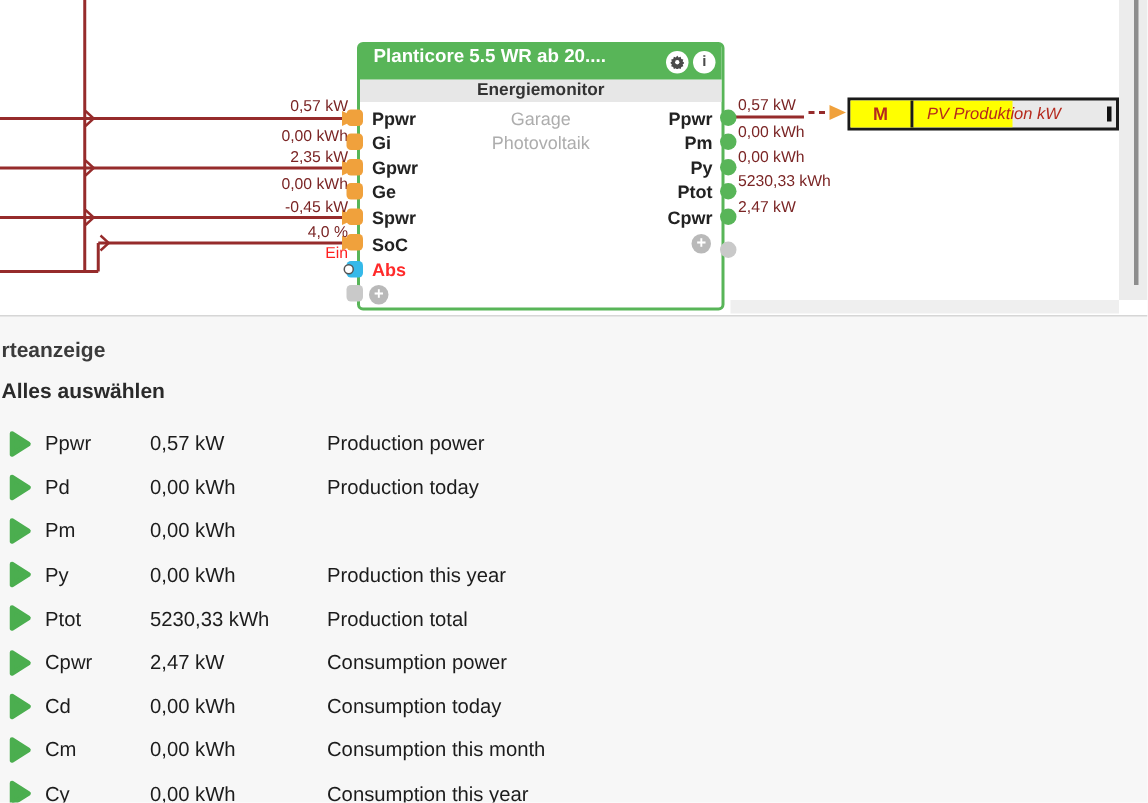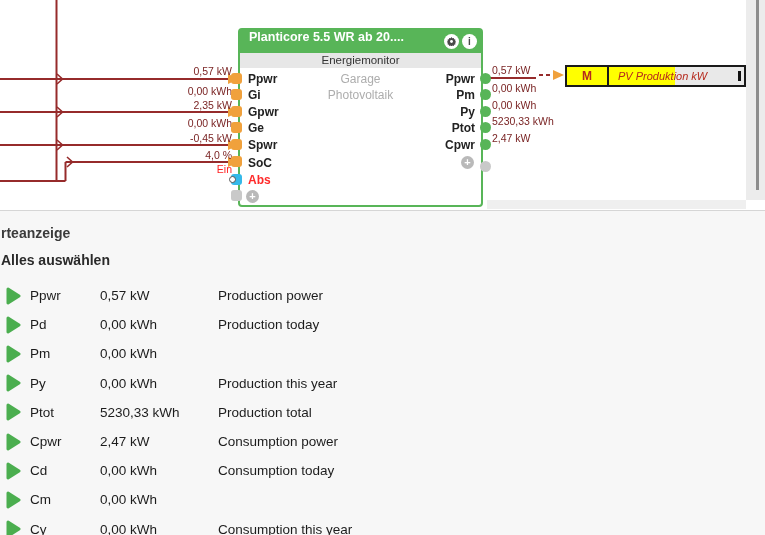--- a/index.html
+++ b/index.html
@@ -19,21 +19,21 @@
     height:23px;background:#58b558;display:flex;align-items:flex-start;
     color:#fff;font-size:12.5px;font-weight:bold;padding-left:9px;position:relative;
   }
   .hdr-icon{
     position:absolute;top:4px;width:15px;height:15px;border-radius:50%;
     background:#fff;color:#4a4a4a;display:flex;align-items:center;justify-content:center;
     font-size:10px;font-weight:bold;line-height:1;
   }
   .node-subtitle{
     height:15px;background:#e7e7e7;text-align:center;font-size:11.5px;
-    color:#333;line-height:15px;font-weight:400;
+    color:#333;line-height:15px;font-weight:700;
   }
   .nlabel{position:absolute;font-size:12px;font-weight:600;color:#222;height:14px;line-height:14px;z-index:4;}
   .nlabel.red{color:#ff2a2a;}
   .ncenter{position:absolute;left:0;width:100%;text-align:center;font-size:12px;color:#adadad;height:14px;line-height:14px;}
   .tab{position:absolute;width:11px;height:11px;border-radius:3px;z-index:4;}
   .tab.orange{background:#f0a13c;}
   .tab.cyan{background:#35b9e9;}
   .tab.gray{background:#c9c9c9;}
   .knob{position:absolute;width:11px;height:11px;border-radius:50%;z-index:4;}
   .knob.green{background:#58b558;}
@@ -264,20 +264,21 @@
       <span class="rdesc">Consumption today</span>
     </div>
     <div class="vrow">
       <span class="ric">
           <svg width="15" height="18">
             <polygon points="2,2 13,9 2,16" fill="#4bae4f" stroke="#4bae4f" stroke-width="3" stroke-linejoin="round"></polygon>
           </svg>
         </span>
       <span class="rkey">Cm</span>
       <span class="rval">0,00 kWh</span>
+      <span class="rdesc">Consumption this month</span>
     </div>
     <div class="vrow">
       <span class="ric">
           <svg width="15" height="18">
             <polygon points="2,2 13,9 2,16" fill="#4bae4f" stroke="#4bae4f" stroke-width="3" stroke-linejoin="round"></polygon>
           </svg>
         </span>
       <span class="rkey">Cy</span>
       <span class="rval">0,00 kWh</span>
       <span class="rdesc">Consumption this year</span>

